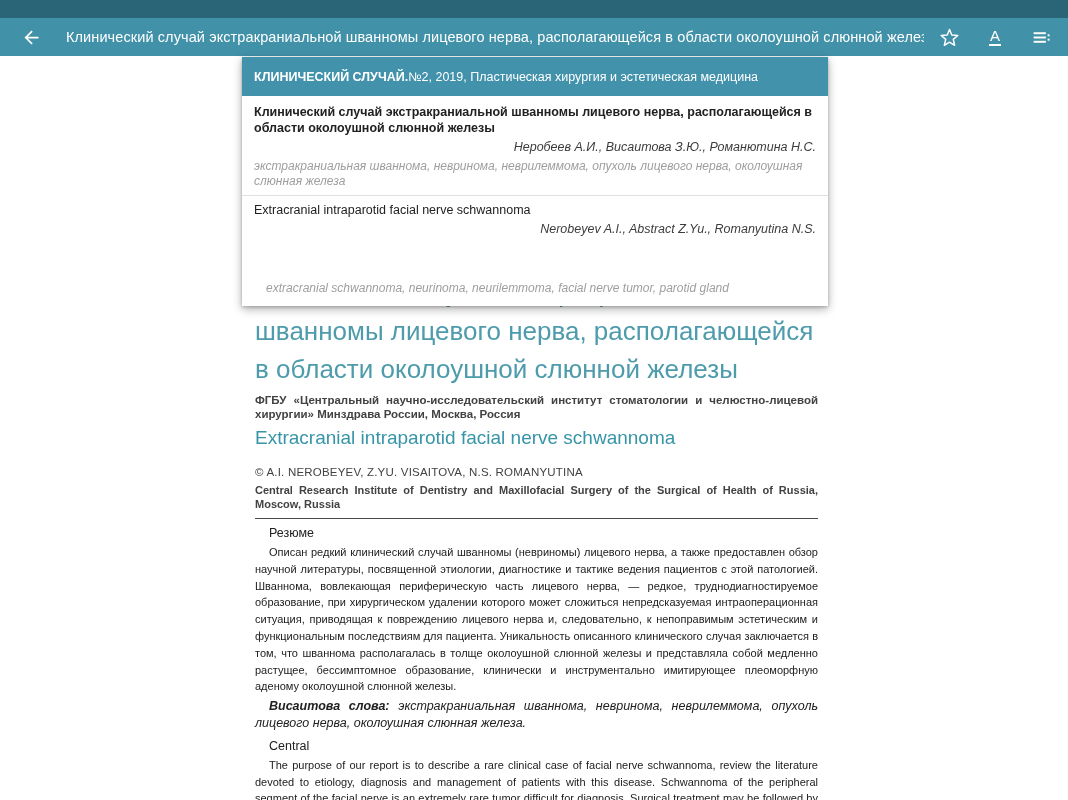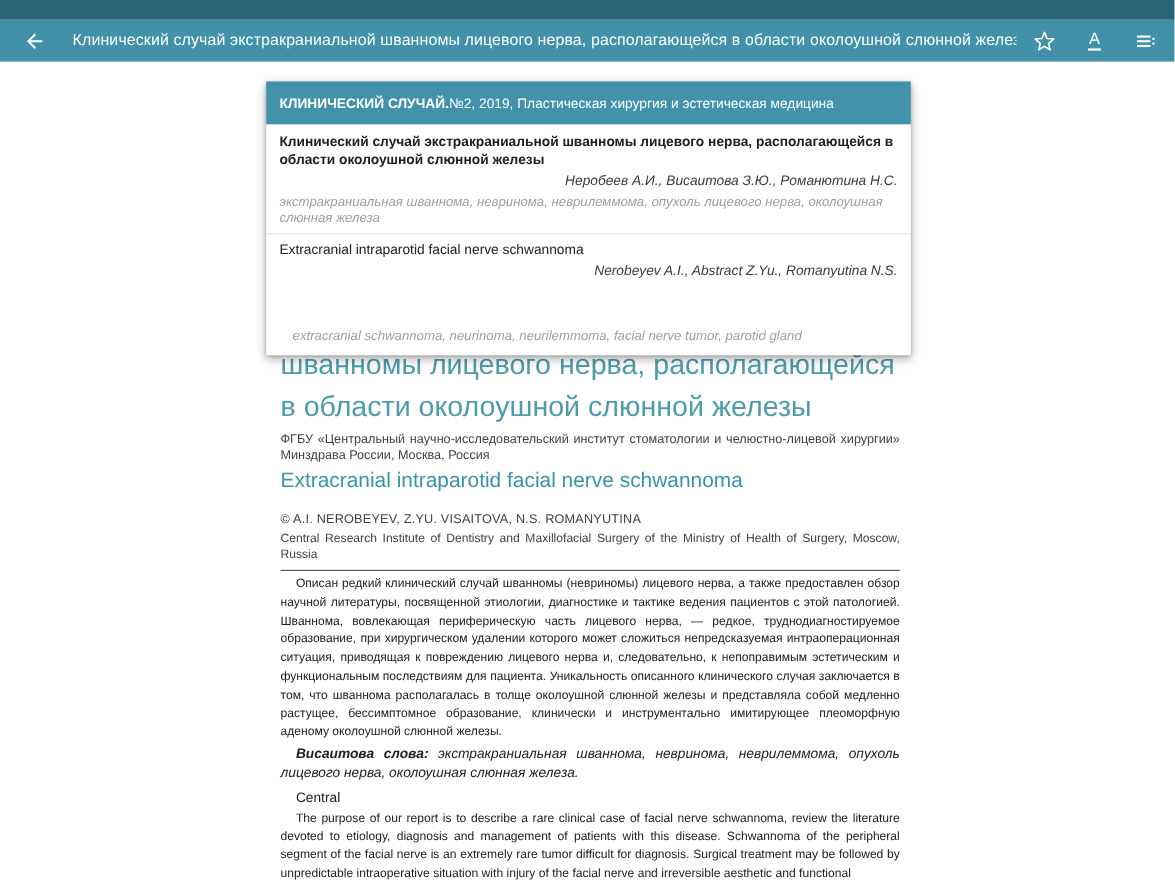--- a/index.html
+++ b/index.html
@@ -27,32 +27,32 @@
     margin-left:18px;letter-spacing:.1px;}
   .app-actions{display:flex;align-items:center;gap:12px;margin-left:8px;}
   .font-a{font-size:15px;font-weight:500;color:#fff;border-bottom:2px solid #fff;
     padding:0 1px 1px 1px;line-height:15px;}
 
   
   .article{position:absolute;left:255px;top:56px;width:563px;color:var(--body_text);}
   .doi{margin-top:196px;font-size:12px;color:var(--muted_text);padding-left:4px;}
   .h1-ru{margin-top:8px;font-size:26px;font-weight:300;line-height:38px;color:var(--title_accent);}
   .authors-line{margin-top:3px;font-size:11.5px;color:var(--muted_text);letter-spacing:.2px;}
-  .affil{margin-top:5px;font-size:11.5px;line-height:14px;color:var(--muted_text);text-align:justify;}
+  .affil{margin-top:5px;font-size:11.5px;line-height:14px;color:var(--muted_text);text-align:justify;font-weight:bold;}
   .h2-en{margin-top:6px;font-size:19px;font-weight:400;color:var(--en_title_accent);}
   .rule{margin-top:7px;border-top:1px solid #4a4a4a;width:100%;height:0;}
   .sec-head{margin-top:7px;margin-left:14px;font-size:12.5px;color:var(--body_text);}
   .body-text{margin-top:4px;font-size:11px;line-height:16.8px;text-align:justify;
     text-indent:14px;color:var(--body_text);}
   .kw{margin-top:3px;font-size:12.5px;line-height:16.8px;text-align:justify;text-indent:14px;
     font-style:italic;color:var(--body_text);}
   .kw-label{font-weight:700;font-style:italic;}
 
   
-  .popup{position:absolute;left:242px;top:74px;width:586px;background:#fff;
+  .popup{position:absolute;left:242px;top:57px;width:586px;background:#fff;
     box-shadow:0 3px 9px rgba(0,0,0,.32),0 1px 3px rgba(0,0,0,.2);}
   .popup-header{height:39px;background:var(--card_header);color:#fff;font-size:12.5px;
     display:flex;align-items:center;padding:0 12px;white-space:nowrap;overflow:hidden;}
   .ph-label{font-weight:700;}
   .popup-body{padding:8px 12px 10px 12px;}
   .pi-title{font-size:12.5px;font-weight:700;line-height:16px;color:#212121;}
   .pi-title.en{font-weight:400;}
   .pi-authors{margin-top:4px;margin-left:12px;font-size:12.5px;font-style:italic;
     line-height:15px;color:#3c3c3c;text-align:right;}
   .pi-keywords{margin-top:4px;font-size:12px;font-style:italic;line-height:15px;
@@ -94,22 +94,23 @@
       </button>
     </div>
   </div>
 
   <div class="article">
     <div class="doi">doi: 10.17116/plast.hirurgia201902159</div>
     <h1 class="h1-ru">Клинический случай экстракраниальной шванномы лицевого нерва, располагающейся в области околоушной слюнной железы</h1>
     <div class="affil">ФГБУ «Центральный научно-исследовательский институт стоматологии и челюстно-лицевой хирургии» Минздрава России, Москва, Россия</div>
     <h2 class="h2-en">Extracranial intraparotid facial nerve schwannoma</h2>
     <div class="authors-line" style="margin-top:17px">© A.I. NEROBEYEV, Z.YU. VISAITOVA, N.S. ROMANYUTINA</div>
-    <div class="affil" style="font-size:11px">Central Research Institute of Dentistry and Maxillofacial Surgery of the Ministry of Health of Surgery, Moscow, Russia</div>
+    <div class="affil" style="font-size:11px">Central Research Institute of Dentistry and Maxillofacial Surgery of the Surgical of Health of Russia, Moscow, Russia</div>
     <div class="rule"></div>
+    <div class="sec-head">Резюме</div>
     <p class="body-text">Описан редкий клинический случай шванномы (невриномы) лицевого нерва, а также предоставлен обзор научной литературы, посвященной этиологии, диагностике и тактике ведения пациентов с этой патологией. Шваннома, вовлекающая периферическую часть лицевого нерва, — редкое, труднодиагностируемое образование, при хирургическом удалении которого может сложиться непредсказуемая интраоперационная ситуация, приводящая к повреждению лицевого нерва и, следовательно, к непоправимым эстетическим и функциональным последствиям для пациента. Уникальность описанного клинического случая заключается в том, что шваннома располагалась в толще околоушной слюнной железы и представляла собой медленно растущее, бессимптомное образование, клинически и инструментально имитирующее плеоморфную аденому околоушной слюнной железы.</p>
     <p class="kw"><span class="kw-label">Висаитова слова:</span><span> экстракраниальная шваннома, невринома, неврилеммома, опухоль лицевого нерва, околоушная слюнная железа.</span></p>
     <div class="sec-head">Central</div>
     <p class="body-text">The purpose of our report is to describe a rare clinical case of facial nerve schwannoma, review the literature devoted to etiology, diagnosis and management of patients with this disease. Schwannoma of the peripheral segment of the facial nerve is an extremely rare tumor difficult for diagnosis. Surgical treatment may be followed by unpredictable intraoperative situation with injury of the facial nerve and irreversible aesthetic and functional</p>
   </div>
 
   <div class="popup">
     <div class="popup-header">
         <span class="ph-label">КЛИНИЧЕСКИЙ СЛУЧАЙ.</span>
         <span> №2, 2019, Пластическая хирургия и эстетическая медицина</span>

